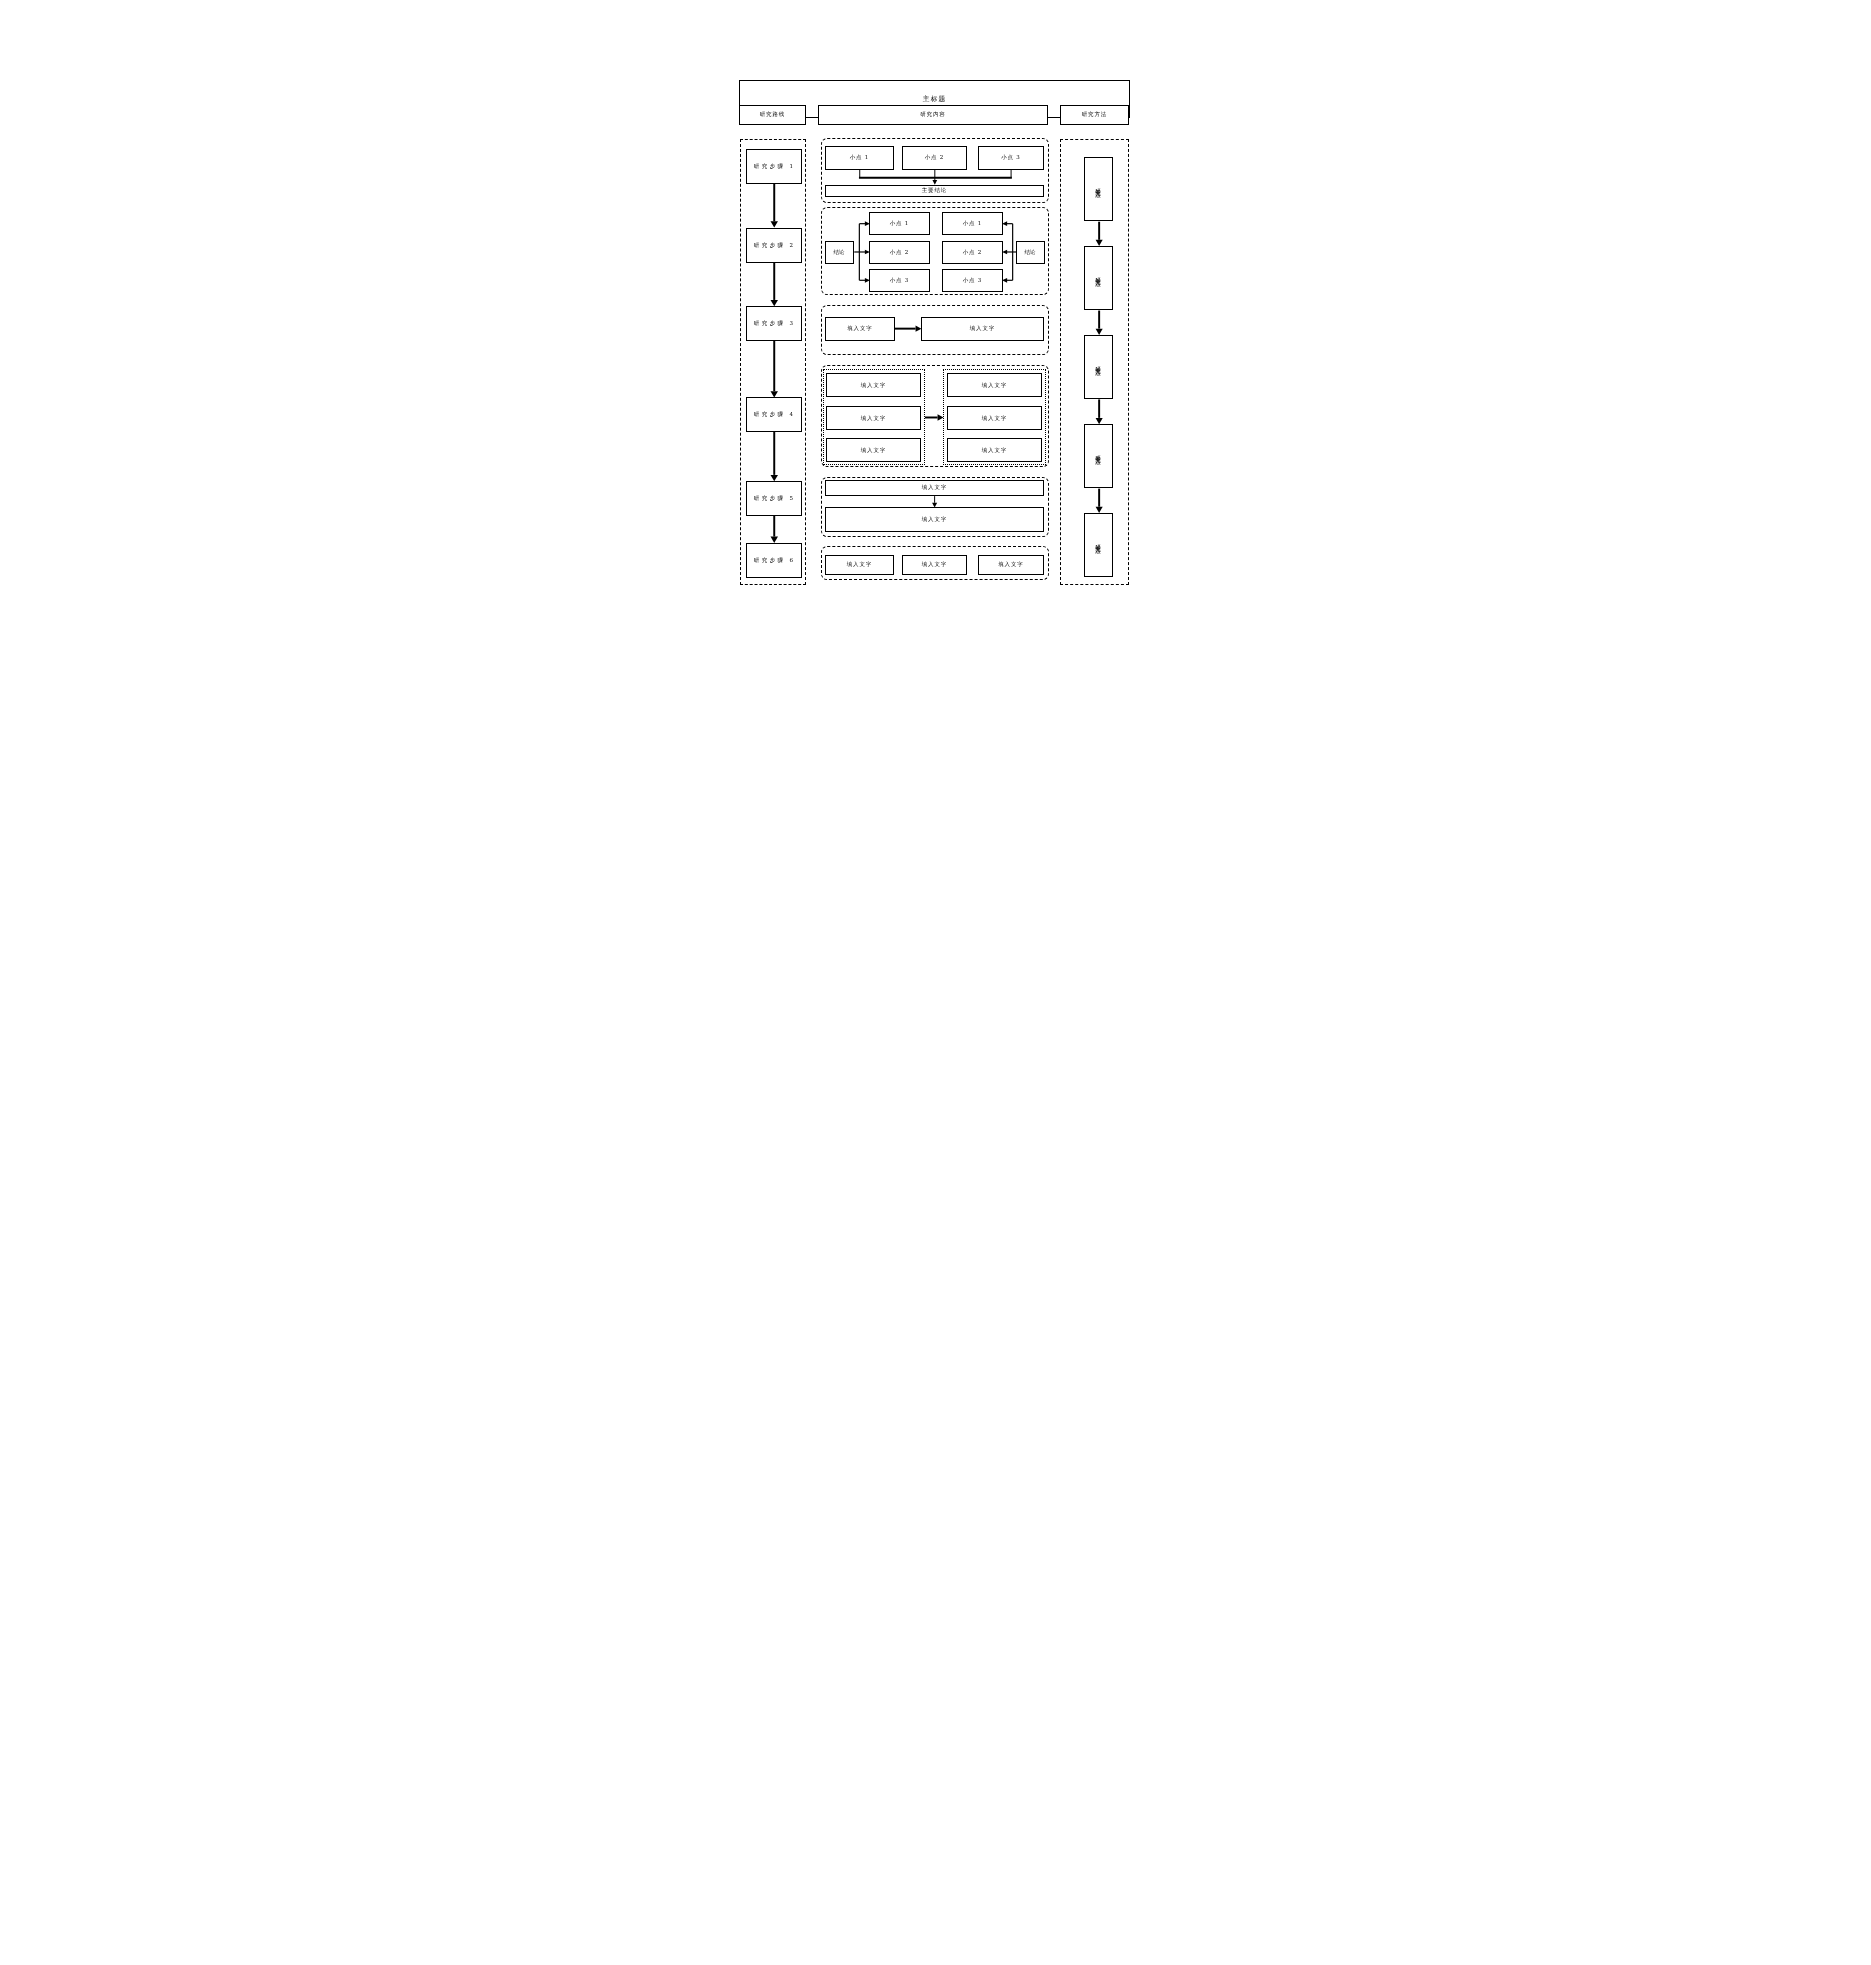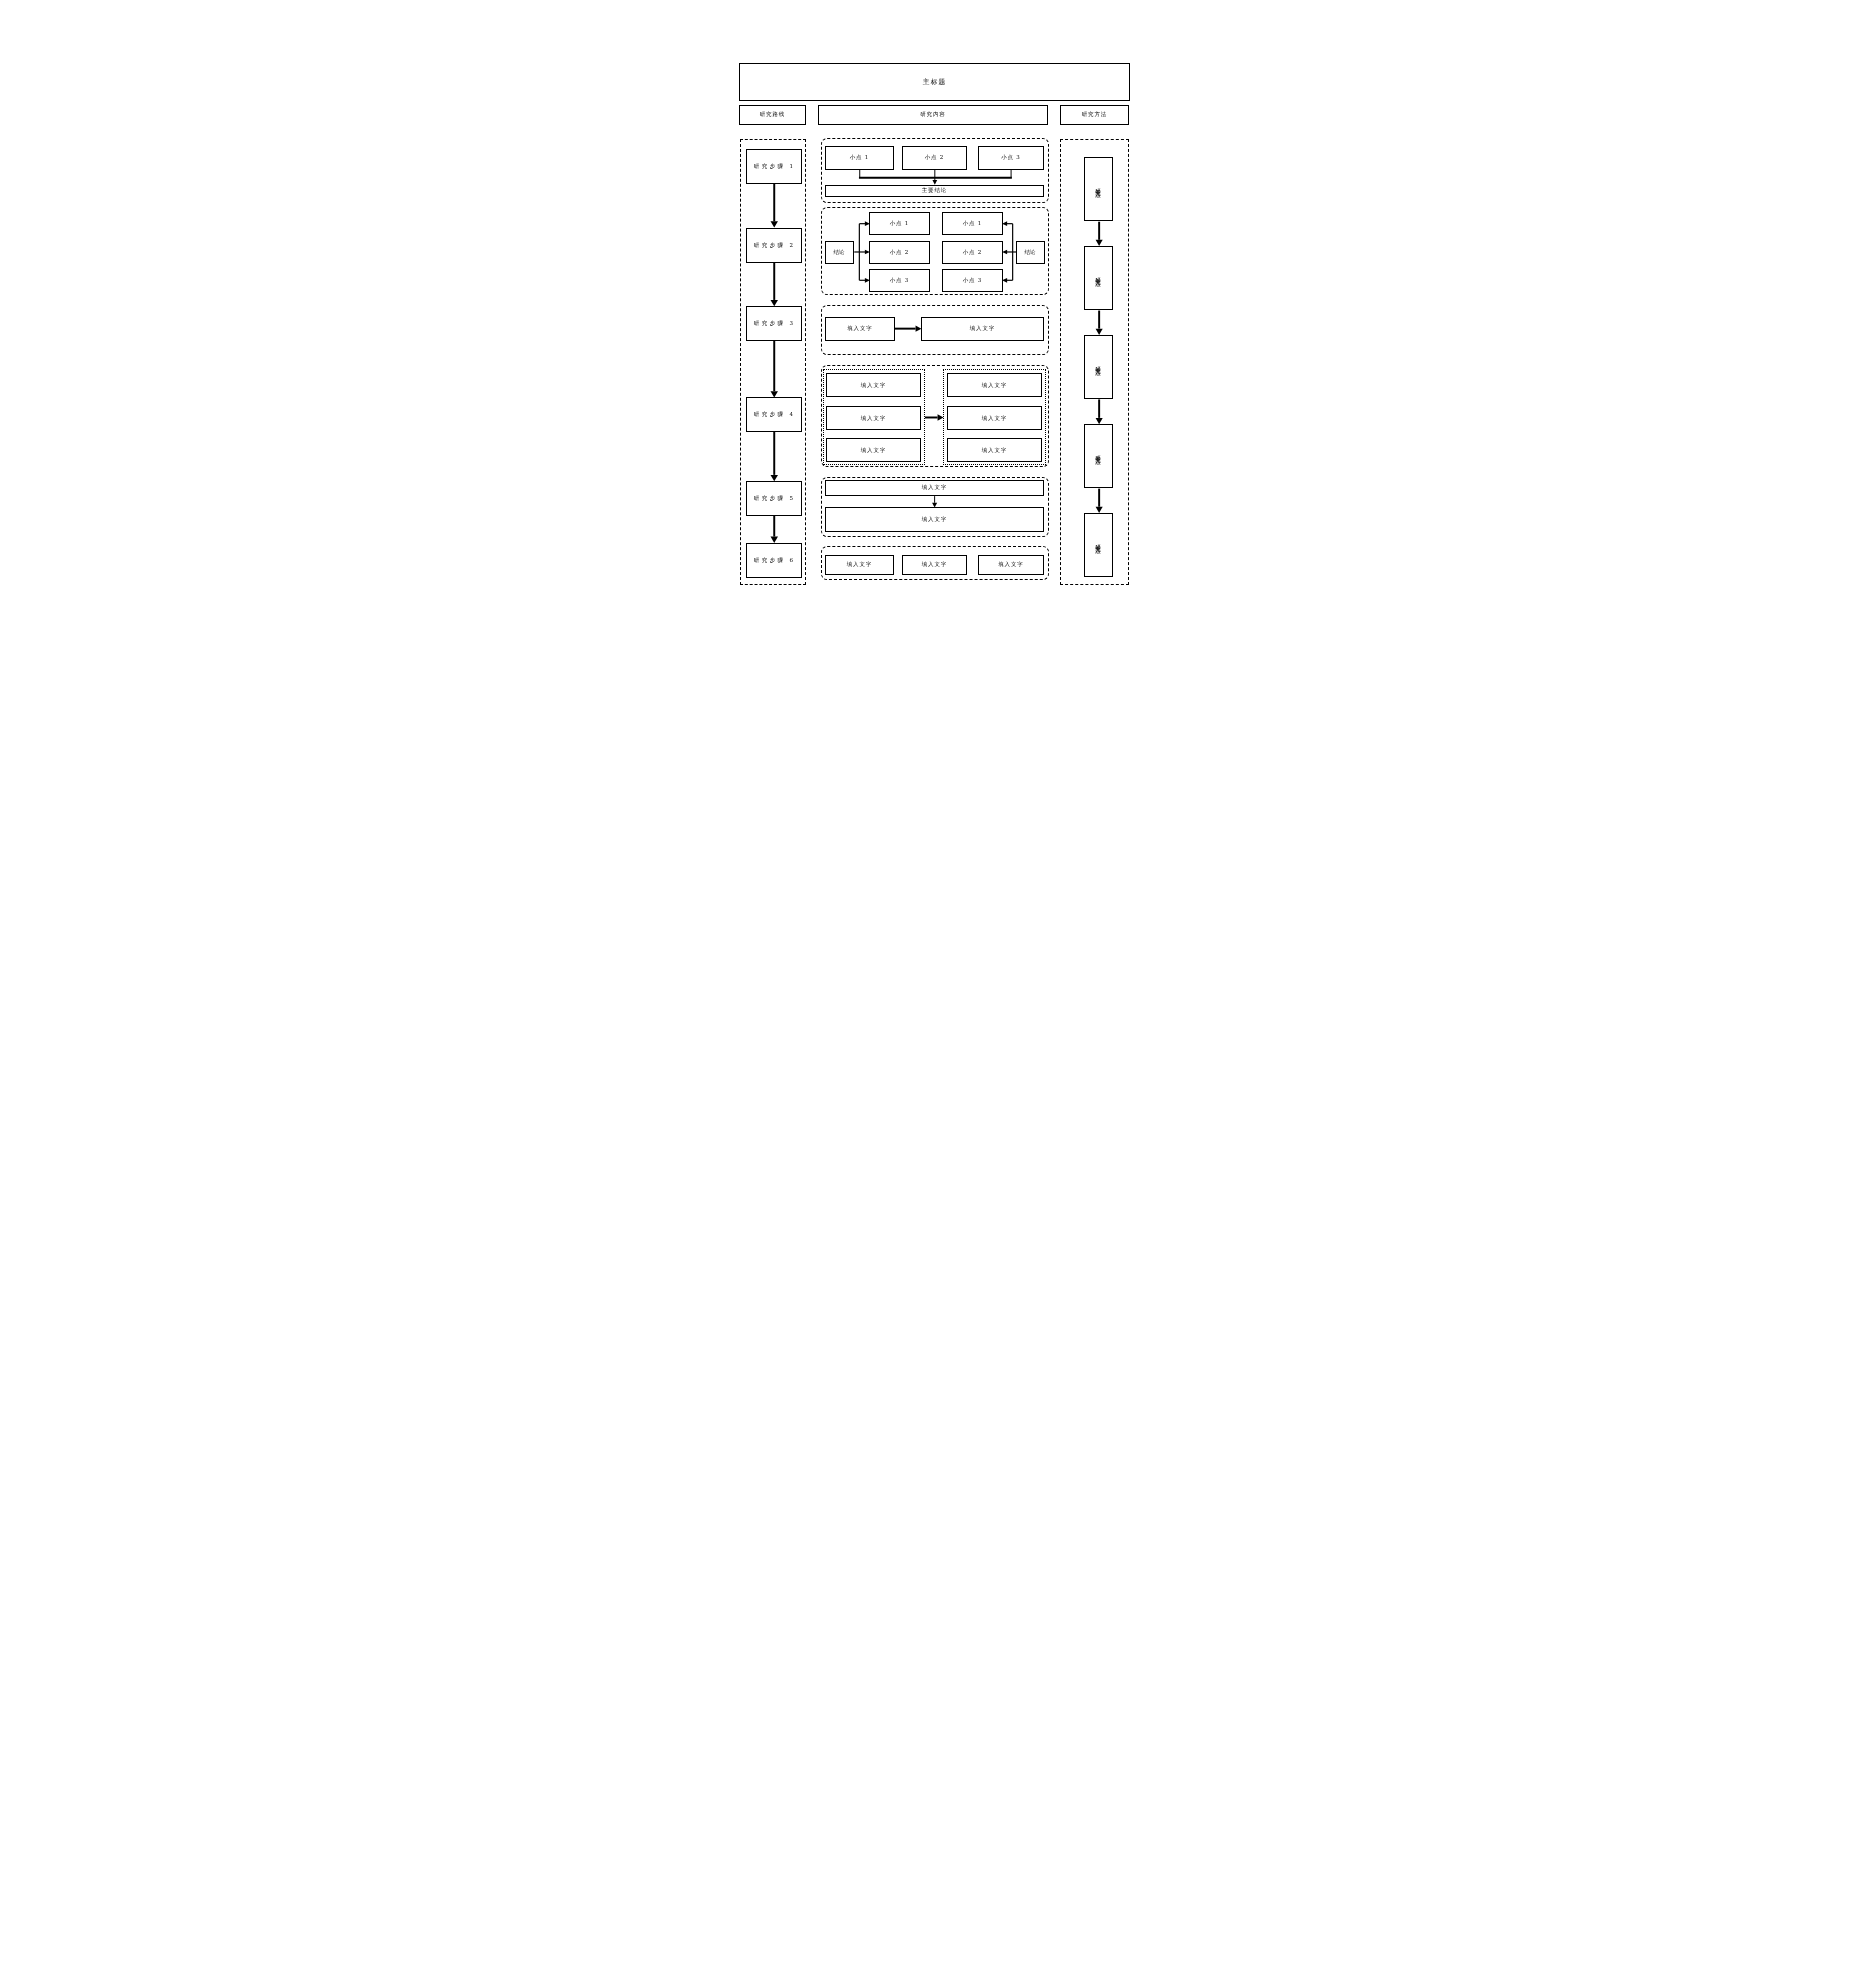--- a/index.html
+++ b/index.html
@@ -96,21 +96,21 @@
       <polygon points="414,707 414,719 427,713"></polygon>
       <polygon points="776,563 776,575 763,569"></polygon>
       <polygon points="776,635 776,647 763,641"></polygon>
       <polygon points="776,707 776,719 763,713"></polygon>
       <polygon points="543,828 543,844 558,836"></polygon>
       <polygon points="599,1054 599,1070 614,1062"></polygon>
       <polygon points="585,1279 598,1279 591.5,1291"></polygon>
     </g>
   </svg>
 
-  <div class="box thin title-text" style="left:37px;top:63px;width:391px;height:38px;text-align:right;">主标题</div>
+  <div class="box thin title-text" style="left:37px;top:80px;width:391px;height:38px;text-align:right;">主标题</div>
 
   <div class="box thin ls2" style="left:37px;top:105px;width:67px;height:19.7px;">研究路线</div>
   <div class="box thin ls2" style="left:116px;top:105px;width:230px;height:19.7px;">研究内容</div>
   <div class="box thin ls2" style="left:358px;top:105px;width:69px;height:19.7px;">研究方法</div>
 
   <div class="dashedc sq" style="left:38px;top:139px;width:66px;height:446px;"></div>
   <div class="box ls6" style="left:44px;top:149px;width:56px;height:35px;">研究步骤 1</div>
   <div class="box ls6" style="left:44px;top:228px;width:56px;height:35px;">研究步骤 2</div>
   <div class="box ls6" style="left:44px;top:306px;width:56px;height:35px;">研究步骤 3</div>
   <div class="box ls6" style="left:44px;top:397px;width:56px;height:35px;">研究步骤 4</div>

